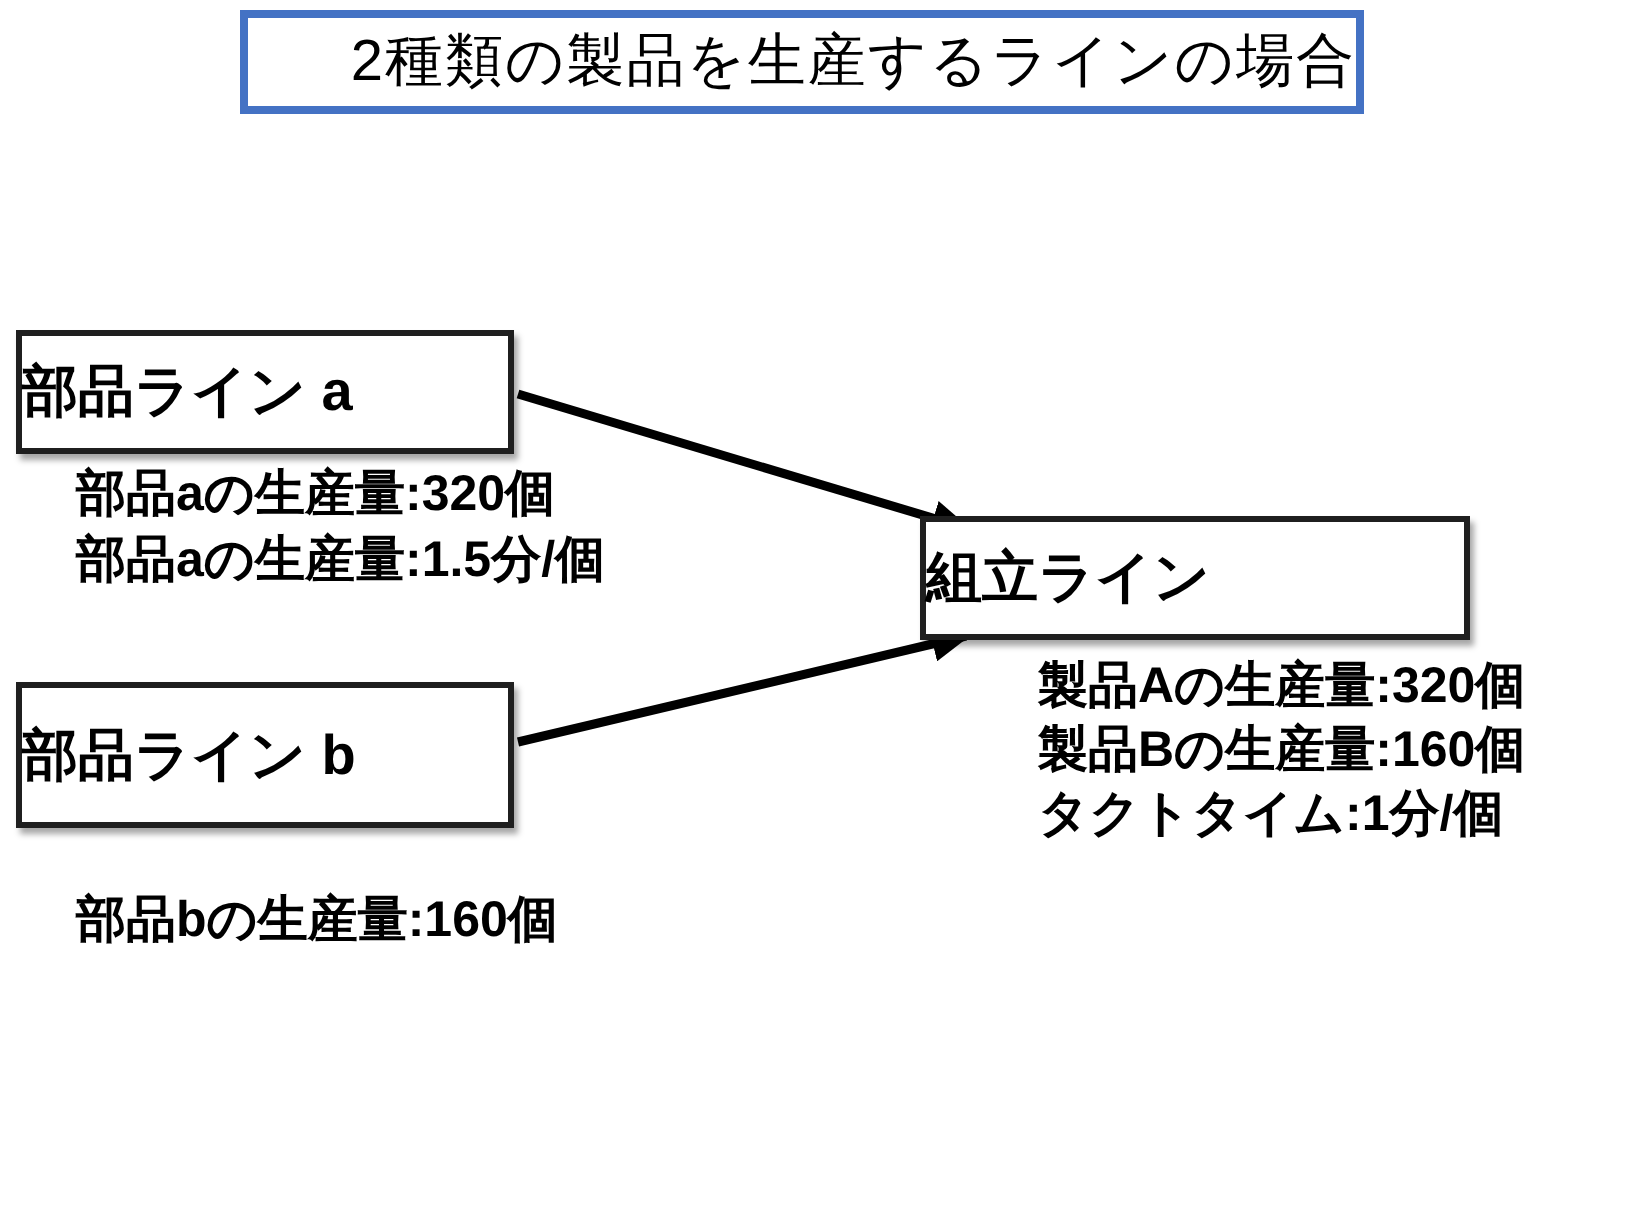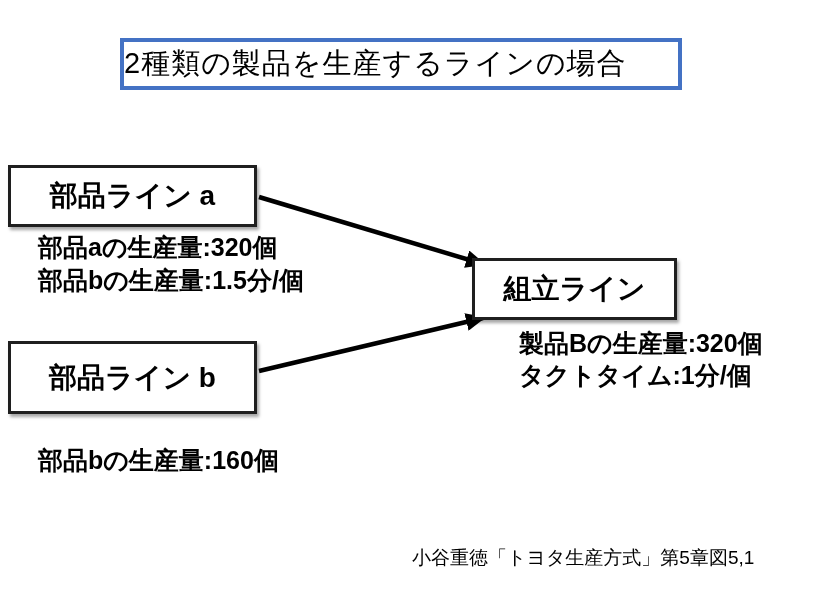--- a/index.html
+++ b/index.html
@@ -11,44 +11,44 @@
     font-family:"Liberation Sans","DejaVu Sans",sans-serif;
     color:#000000;
   }
   .abs{position:absolute;}
   
   #title-box{
     left:120px;top:5px;width:562px;height:52px;
     box-sizing:border-box;
     border:4px solid #4472C4;
     background:#ffffff;
-    display:flex;align-items:center;justify-content:flex-start;margin-top:33px;
+    display:flex;align-items:center;justify-content:flex-end;
   }
   #title-box .title-text{
     font-size:29px;
     font-weight:500;
     letter-spacing:1px;
     white-space:nowrap;
   }
   
   .proc-box{
     box-sizing:border-box;
     background:#ffffff;
     border:3px solid #1f1f1f;
     box-shadow:2px 3px 3px rgba(0,0,0,0.35);
-    display:flex;align-items:center;justify-content:center;
+    display:flex;align-items:center;
   }
   .proc-box .proc-label{
     font-size:28px;
     font-weight:bold;
     white-space:nowrap;
   }
   #box-parts-a{left:8px;top:165px;width:249px;height:62px;}
   #box-parts-b{left:8px;top:341px;width:249px;height:73px;}
-  #box-assembly{left:472px;top:258px;width:205px;height:62px;}
+  #box-assembly{left:460px;top:258px;width:275px;height:62px;}
   
   .stats{
     font-size:25px;
     font-weight:bold;
     line-height:33px;
     white-space:nowrap;
   }
   #stats-a{left:38px;top:231px;}
   #stats-b{left:38px;top:408px;margin-top:36px;}
   #stats-assembly{left:519px;top:327px;line-height:32px;}
@@ -82,35 +82,35 @@
     </defs>
     <line x1="259" y1="197" x2="483" y2="264" marker-end="url(#ah)"></line>
     <line x1="259" y1="371" x2="483" y2="318" marker-end="url(#ah)"></line>
   </svg>
 
   <div id="box-parts-a" class="proc-box abs">
     <span class="proc-label">部品ライン a</span>
   </div>
   <div id="stats-a" class="stats abs">
     <div>部品aの生産量:320個</div>
-    <div>部品bの生産量:1.5分/個</div>
+    <div>部品aの生産量:1.5分/個</div>
   </div>
 
   <div id="box-parts-b" class="proc-box abs">
     <span class="proc-label">部品ライン b</span>
   </div>
   <div id="stats-b" class="stats abs">
     <div>部品bの生産量:160個</div>
   </div>
 
   <div id="box-assembly" class="proc-box abs">
     <span class="proc-label">組立ライン</span>
   </div>
   <div id="stats-assembly" class="stats abs">
-    <div>製品Bの生産量:320個</div>
+    <div>製品Aの生産量:320個</div>
+    <div>製品Bの生産量:160個</div>
     <div>タクトタイム:1分/個</div>
   </div>
 
   <div id="citation" class="abs">
-    <div>小谷重徳「トヨタ生産方式」第5章図5,1</div>
   </div>
 
 </div>
 
 </body></html>

